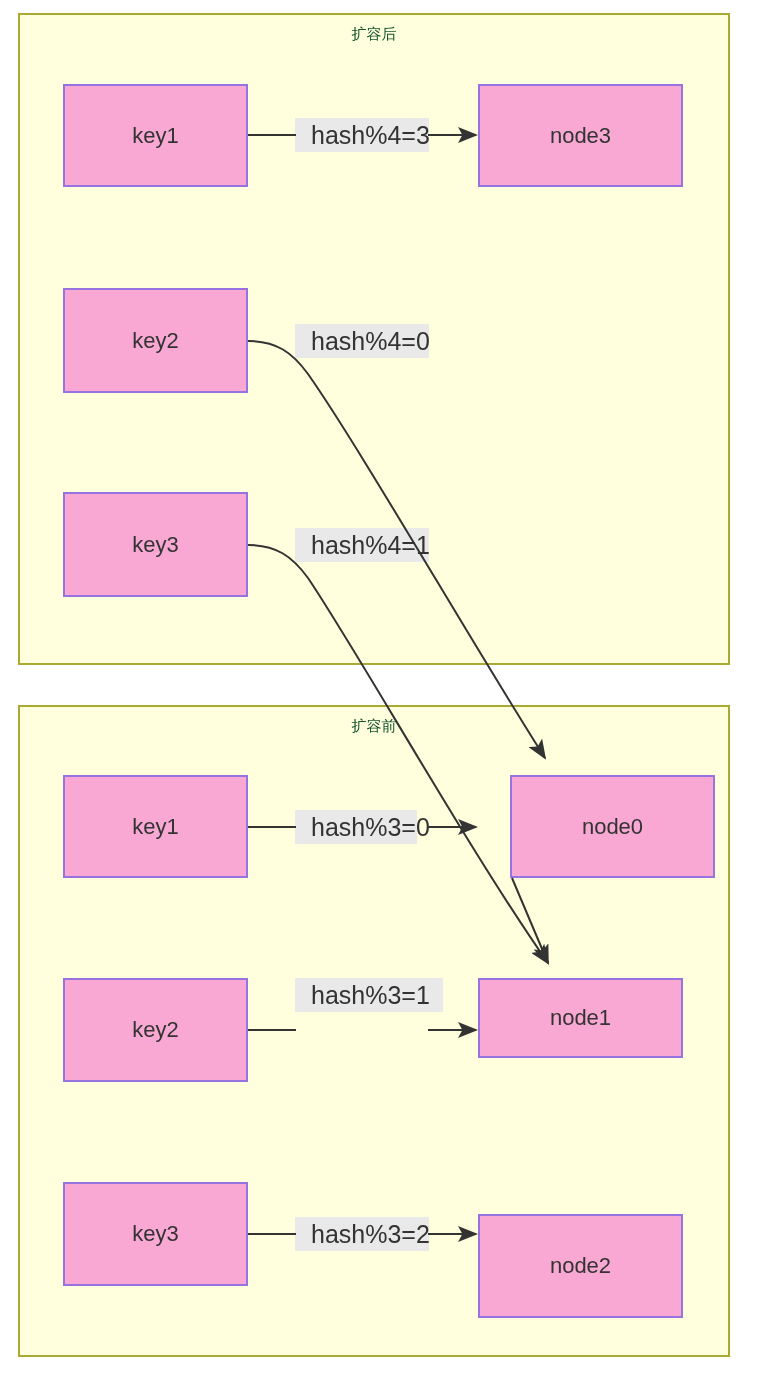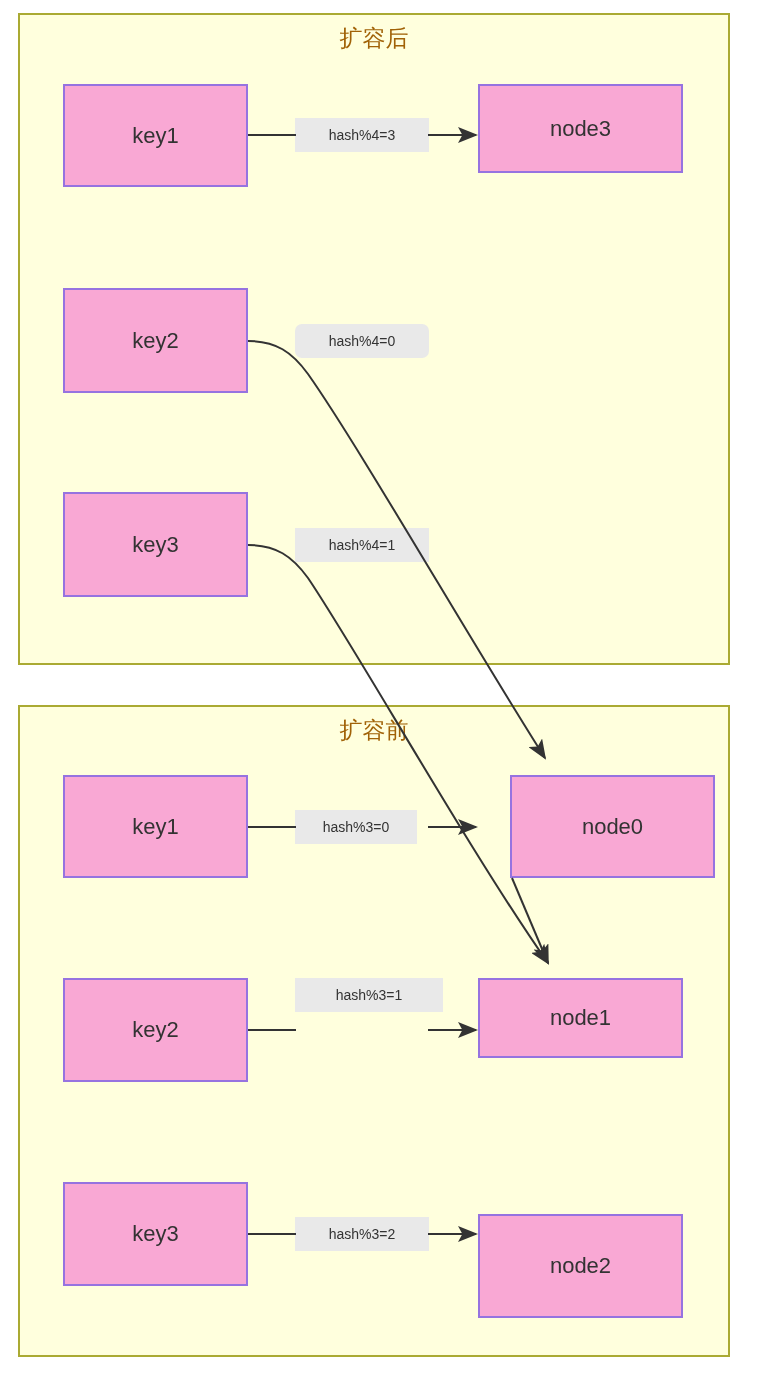--- a/index.html
+++ b/index.html
@@ -9,31 +9,31 @@
   }
   #canvas{position:absolute;left:0;top:0;width:760px;height:1400px;}
   .panel{
     position:absolute;background:#ffffdd;border:2px solid #aaaa33;
     box-sizing:border-box;
   }
   #panel-after{left:18px;top:13px;width:712px;height:652px;}
   #panel-before{left:18px;top:705px;width:712px;height:652px;}
   .panel-title{
     position:absolute;left:0;right:0;top:10px;text-align:center;
-    font-size:23px;color:#a16207;line-height:1.2;
+    font-size:15px;color:#14532d;line-height:1.2;
   }
   .node-box{
     position:absolute;background:#f9a8d4;border:2px solid #9673e0;
     box-sizing:border-box;display:flex;align-items:center;
     justify-content:center;font-size:22px;color:#333333;
   }
   .edge-label{
-    position:absolute;background:#e9e9e9;color:#333333;font-size:14px;
-    line-height:34px;height:34px;padding:0 8px;white-space:nowrap;
-    text-align:center;box-sizing:border-box;
+    position:absolute;background:#e9e9e9;color:#333333;font-size:25px;
+    line-height:34px;height:34px;padding:0 16px;white-space:nowrap;
+    box-sizing:border-box;
   }
   svg.wires{position:absolute;left:0;top:0;width:760px;height:1400px;
     pointer-events:none;}
   svg.wires.under{z-index:1;}
   .lbl-layer{z-index:3;}
   .box-layer{z-index:2;}
 </style>
 </head>
 <body>
 
@@ -79,21 +79,21 @@
 
     <g>
       <line x1="248" y1="1234" x2="296" y2="1234" stroke="#333333" stroke-width="2"></line>
       <line x1="428" y1="1234" x2="476" y2="1234" stroke="#333333" stroke-width="2" marker-end="url(#arrowhead)"></line>
     </g>
   </svg>
 
   <div class="box-layer">
 
     <div class="node-box" style="left:63px;top:84px;width:185px;height:103px;">key1</div>
-    <div class="node-box" style="left:478px;top:84px;width:205px;height:89px;">node3</div>
+    <div class="node-box" style="left:478px;top:84px;width:205px;height:103px;">node3</div>
 
     <div class="node-box" style="left:63px;top:288px;width:185px;height:105px;">key2</div>
 
     <div class="node-box" style="left:63px;top:492px;width:185px;height:105px;">key3</div>
 
     <div class="node-box" style="left:63px;top:775px;width:185px;height:103px;">key1</div>
     <div class="node-box" style="left:478px;top:775px;width:205px;height:103px;margin-left:32px;">node0</div>
 
     <div class="node-box" style="left:63px;top:978px;width:185px;height:104px;">key2</div>
     <div class="node-box" style="left:478px;top:978px;width:205px;height:80px;">node1</div>
@@ -102,21 +102,21 @@
     <div class="node-box" style="left:478px;top:1182px;width:205px;height:104px;margin-top:32px;">node2</div>
   </div>
 
   <svg class="wires" style="z-index:2;" viewBox="0 0 760 1400" preserveAspectRatio="none">
     <path d="M512,878 L548,963" fill="none" stroke="#333333" stroke-width="2" marker-end="url(#arrowhead)"></path>
   </svg>
 
   <div class="lbl-layer">
     <div class="edge-label" style="left:295px;top:118px;width:134px;">hash%4=3</div>
 
-    <div class="edge-label" style="left:295px;top:324px;width:134px;border-radius:7px;">hash%4=0</div>
+    <div class="edge-label" style="left:295px;top:324px;width:134px;">hash%4=0</div>
 
     <div class="edge-label" style="left:295px;top:528px;width:134px;">hash%4=1</div>
 
     <div class="edge-label" style="left:295px;top:810px;width:122px;">hash%3=0</div>
 
     <div class="edge-label" style="left:295px;top:978px;width:148px;">hash%3=1</div>
 
     <div class="edge-label" style="left:295px;top:1217px;width:134px;">hash%3=2</div>
   </div>
 

